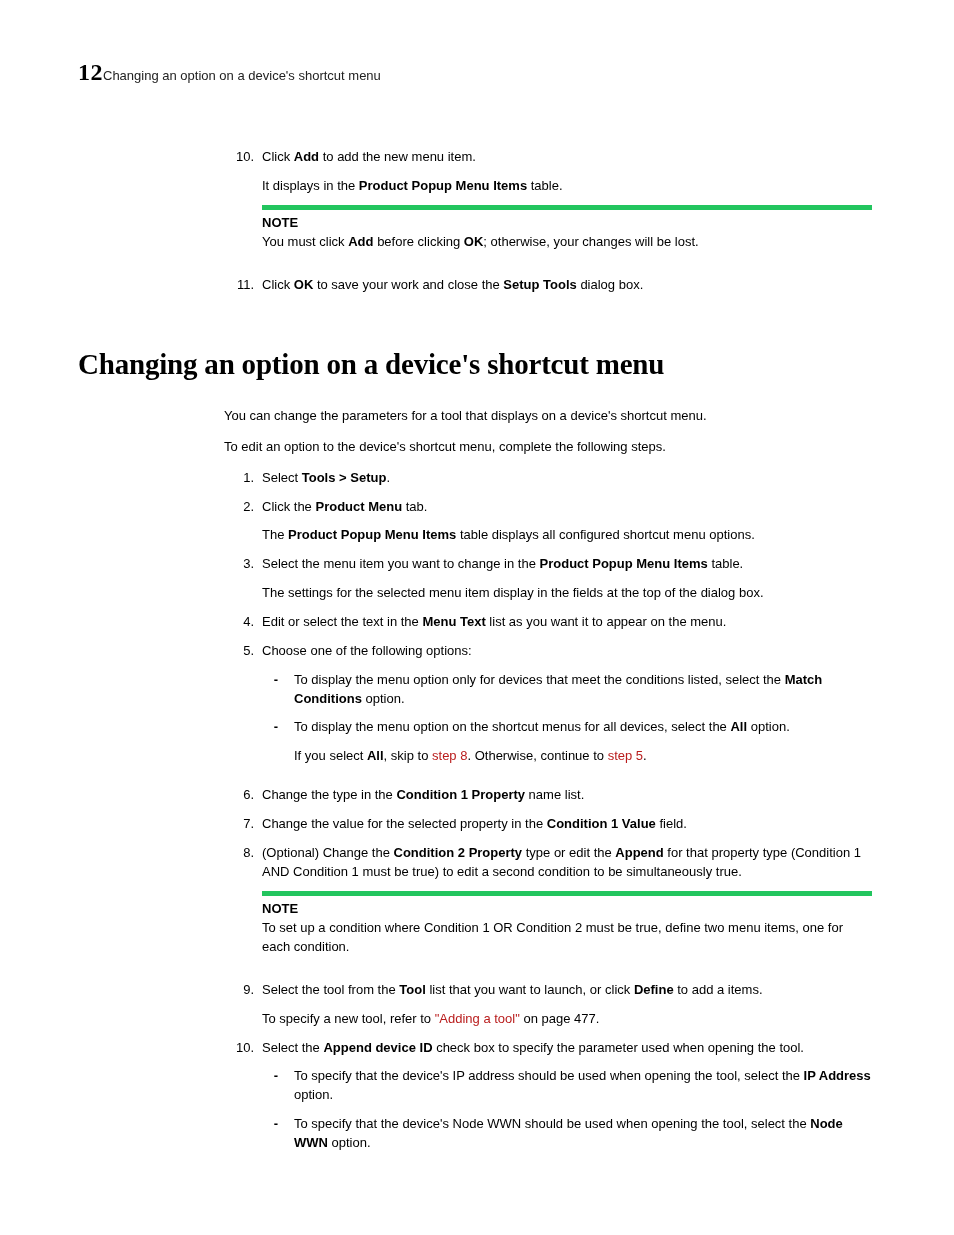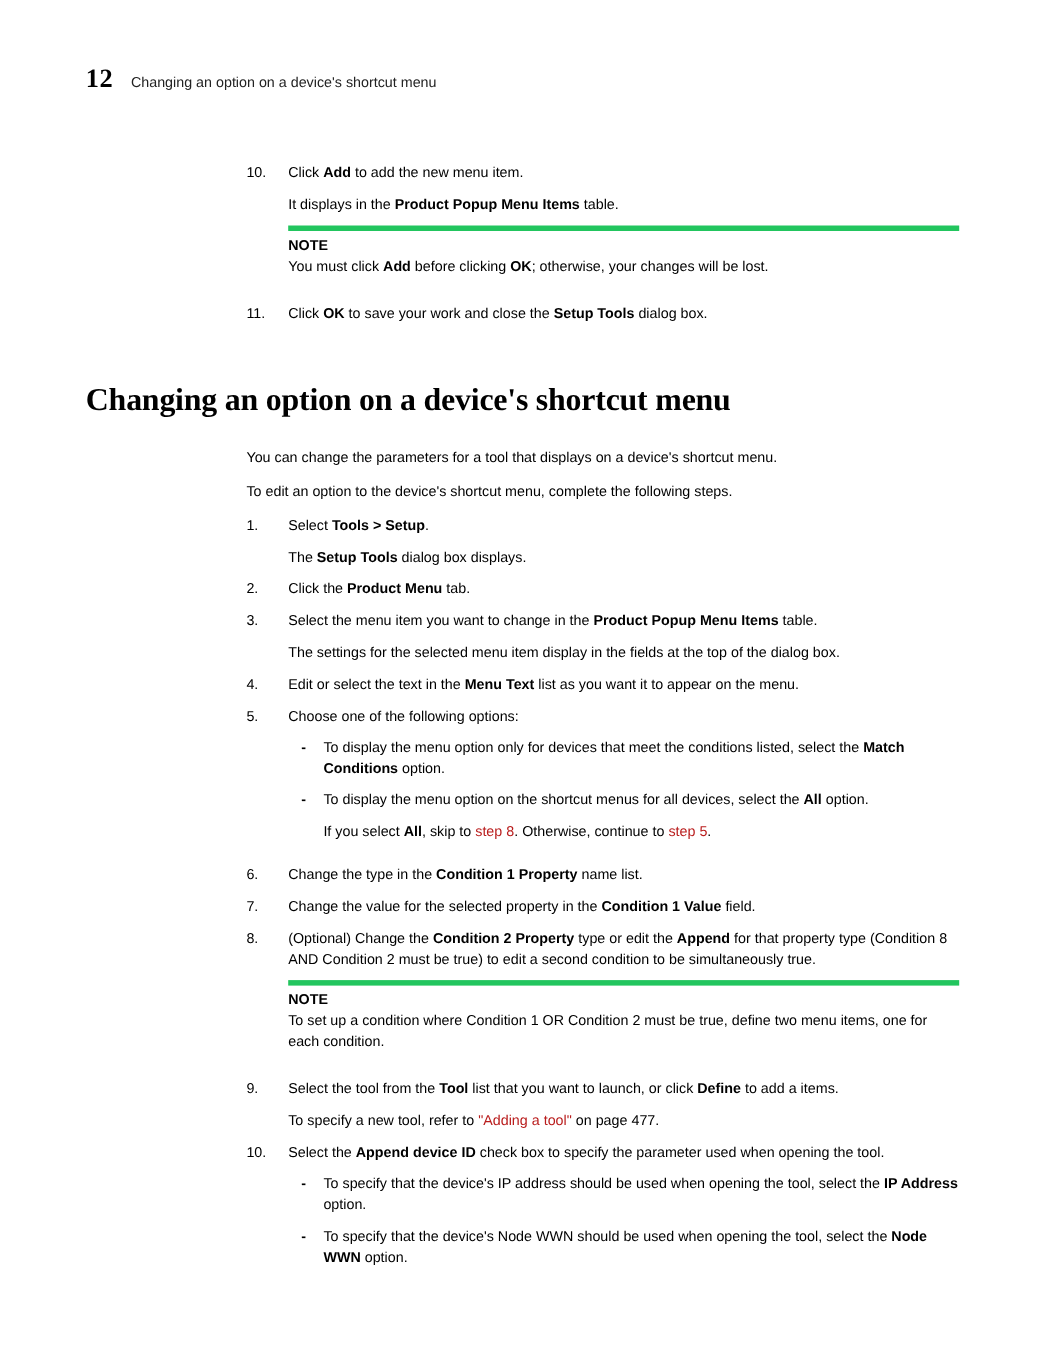--- a/index.html
+++ b/index.html
@@ -13,21 +13,20 @@
   }
   .page {
     width: 954px;
     min-height: 1235px;
     box-sizing: border-box;
     padding: 55px 82px 60px 78px;
   }
   .running-head {
     display: flex;
     align-items: baseline;
-    gap: 16px;
     margin-bottom: 58px;
   }
   .chapter-number {
     font-family: Georgia, "Times New Roman", serif;
     font-size: 24px;
     font-weight: 700;
     letter-spacing: 0.5px;
   }
   .running-title {
     font-size: 13px;
@@ -41,20 +40,21 @@
     padding: 0;
     list-style: none;
   }
   .li {
     display: flex;
     margin: 0 0 10px 0;
     align-items: flex-start;
   }
   .li > .num {
     flex: 0 0 30px;
+    text-align: right;
     padding-right: 8px;
     white-space: nowrap;
   }
   .li > .body {
     flex: 1 1 auto;
   }
   .sub {
     margin-top: 10px;
   }
   .bullets {
@@ -141,30 +141,30 @@
 
     <p class="para">You can change the parameters for a tool that displays on a device's shortcut menu.</p>
     <p class="para">To edit an option to the device's shortcut menu, complete the following steps.</p>
 
     <ol class="ol">
 
       <li class="li">
         <span class="num">1.</span>
         <span class="body">
           <span>Select </span><span class="bold">Tools &gt; Setup</span><span>.</span>
+        </span>
+      </li>
+
+      <li class="li">
+        <span class="num">2.</span>
+        <span class="body">
+          <span>Click the </span><span class="bold">Product Menu</span><span> tab.</span>
           <div class="sub">
-            <span>The </span><span class="bold">Setup Tools</span><span> dialog box displays.</span>
-          </div>
-        </span>
-      </li>
-
-      <li class="li">
-        <span class="num">2.</span>
-        <span class="body">
-          <span>Click the </span><span class="bold">Product Menu</span><span> tab.</span>
+            <span>The </span><span class="bold">Product Popup Menu Items</span><span> table displays all configured shortcut menu options.</span>
+          </div>
         </span>
       </li>
 
       <li class="li">
         <span class="num">3.</span>
         <span class="body">
           <span>Select the menu item you want to change in the </span><span class="bold">Product Popup Menu Items</span><span> table.</span>
           <div class="sub">The settings for the selected menu item display in the fields at the top of the dialog box.</div>
         </span>
       </li>
@@ -210,21 +210,21 @@
       <li class="li">
         <span class="num">7.</span>
         <span class="body">
           <span>Change the value for the selected property in the </span><span class="bold">Condition 1 Value</span><span> field.</span>
         </span>
       </li>
 
       <li class="li">
         <span class="num">8.</span>
         <span class="body">
-          <span>(Optional) Change the </span><span class="bold">Condition 2 Property</span><span> type or edit the </span><span class="bold">Append</span><span> for that property type (Condition 8 AND Condition 2 must be true) to edit a second condition to be simultaneously true.</span>
+          <span>(Optional) Change the </span><span class="bold">Condition 2 Property</span><span> type or edit the </span><span class="bold">Append</span><span> for that property type (Condition 1 AND Condition 1 must be true) to edit a second condition to be simultaneously true.</span>
           <div class="note-block">
             <div class="note-label">NOTE</div>
             <div>To set up a condition where Condition 1 OR Condition 2 must be true, define two menu items, one for each condition.</div>
           </div>
         </span>
       </li>
 
       <li class="li">
         <span class="num">9.</span>
         <span class="body">

